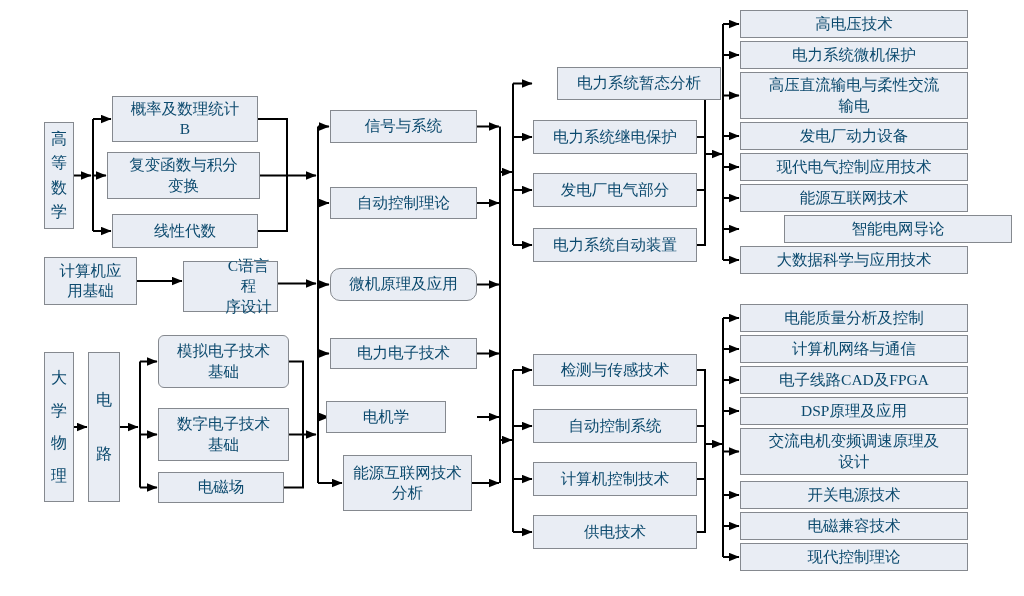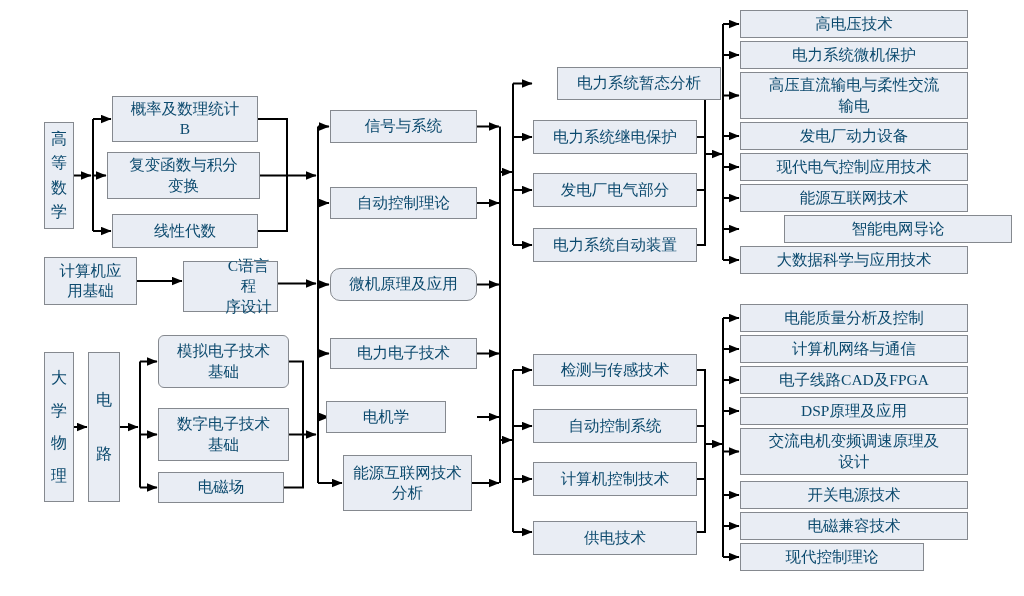--- a/index.html
+++ b/index.html
@@ -190,21 +190,21 @@
       </div>
       <div class="node" style="left: 533px; top: 354px; width: 164px; height: 32px;">
         <span class="label">检测与传感技术</span>
       </div>
       <div class="node" style="left: 533px; top: 409px; width: 164px; height: 34px;">
         <span class="label">自动控制系统</span>
       </div>
       <div class="node" style="left: 533px; top: 462px; width: 164px; height: 34px;">
         <span class="label">计算机控制技术</span>
       </div>
-      <div class="node" style="left: 533px; top: 515px; width: 164px; height: 34px; margin-top: 6px;">
+      <div class="node" style="left: 533px; top: 515px; width: 164px; height: 34px;">
         <span class="label">供电技术</span>
       </div>
       <div class="node" style="left: 740px; top: 10px; width: 228px; height: 28px;">
         <span class="label">高电压技术</span>
       </div>
       <div class="node" style="left: 740px; top: 41px; width: 228px; height: 28px;">
         <span class="label">电力系统微机保护</span>
       </div>
       <div class="node" style="left: 740px; top: 72px; width: 228px; height: 47px;">
         <span class="label">高压直流输电与柔性交流
@@ -240,17 +240,17 @@
       <div class="node" style="left: 740px; top: 428px; width: 228px; height: 47px;">
         <span class="label">交流电机变频调速原理及
 设计</span>
       </div>
       <div class="node" style="left: 740px; top: 481px; width: 228px; height: 28px;">
         <span class="label">开关电源技术</span>
       </div>
       <div class="node" style="left: 740px; top: 512px; width: 228px; height: 28px;">
         <span class="label">电磁兼容技术</span>
       </div>
-      <div class="node" style="left: 740px; top: 543px; width: 184px; height: 28px;">
+      <div class="node" style="left: 740px; top: 543px; width: 228px; height: 28px;">
         <span class="label">现代控制理论</span>
       </div>
     </div>
 </div>
 
 </body></html>

